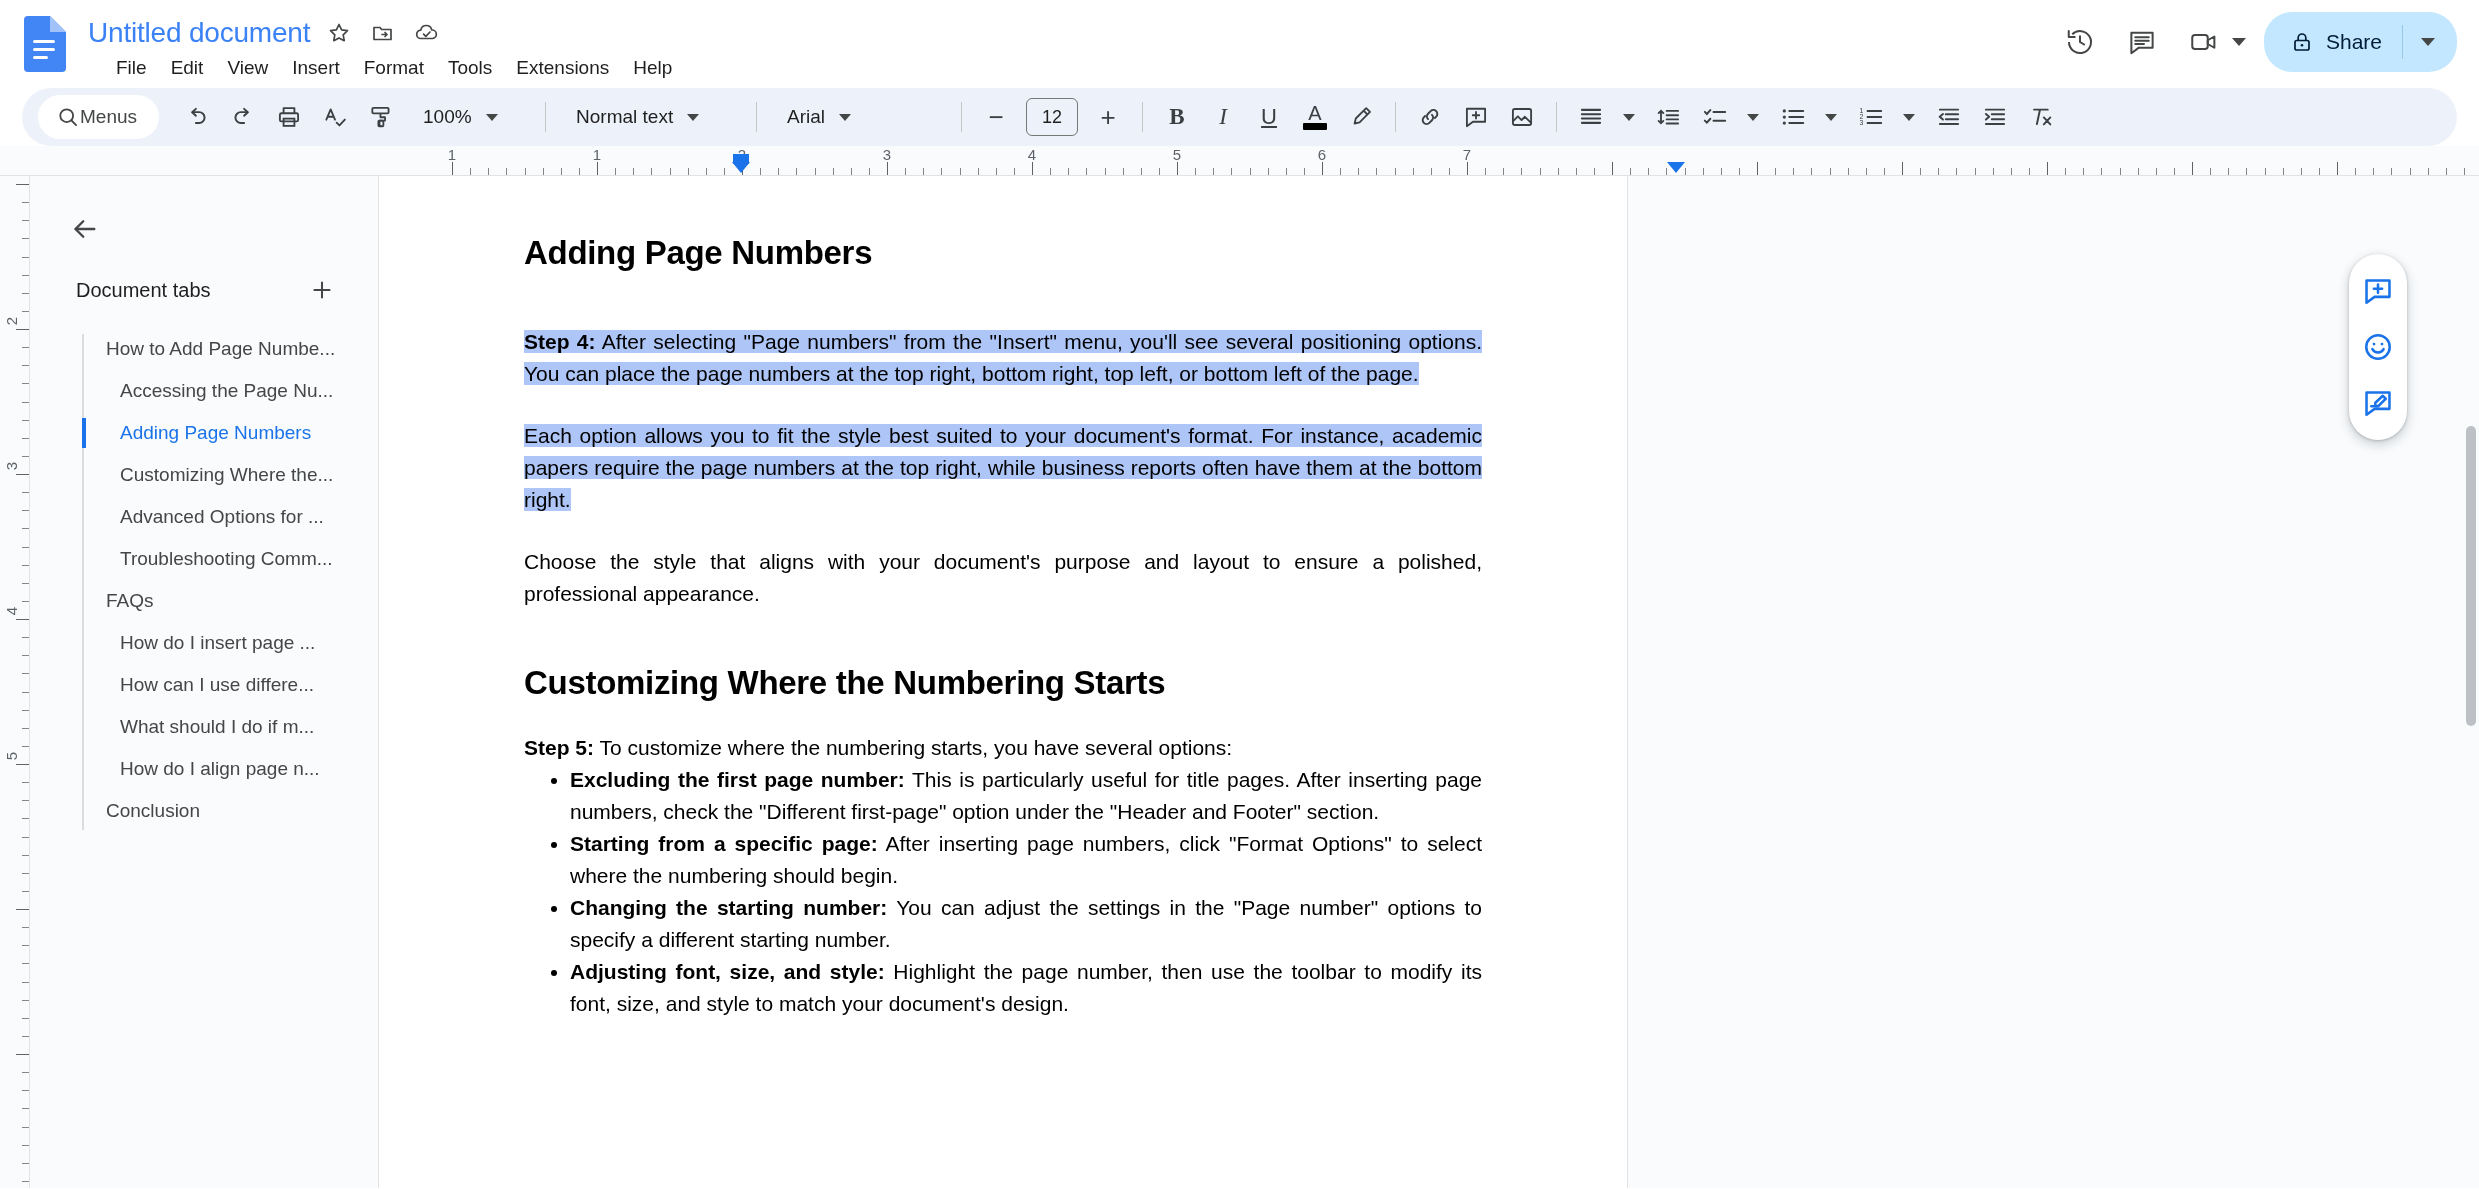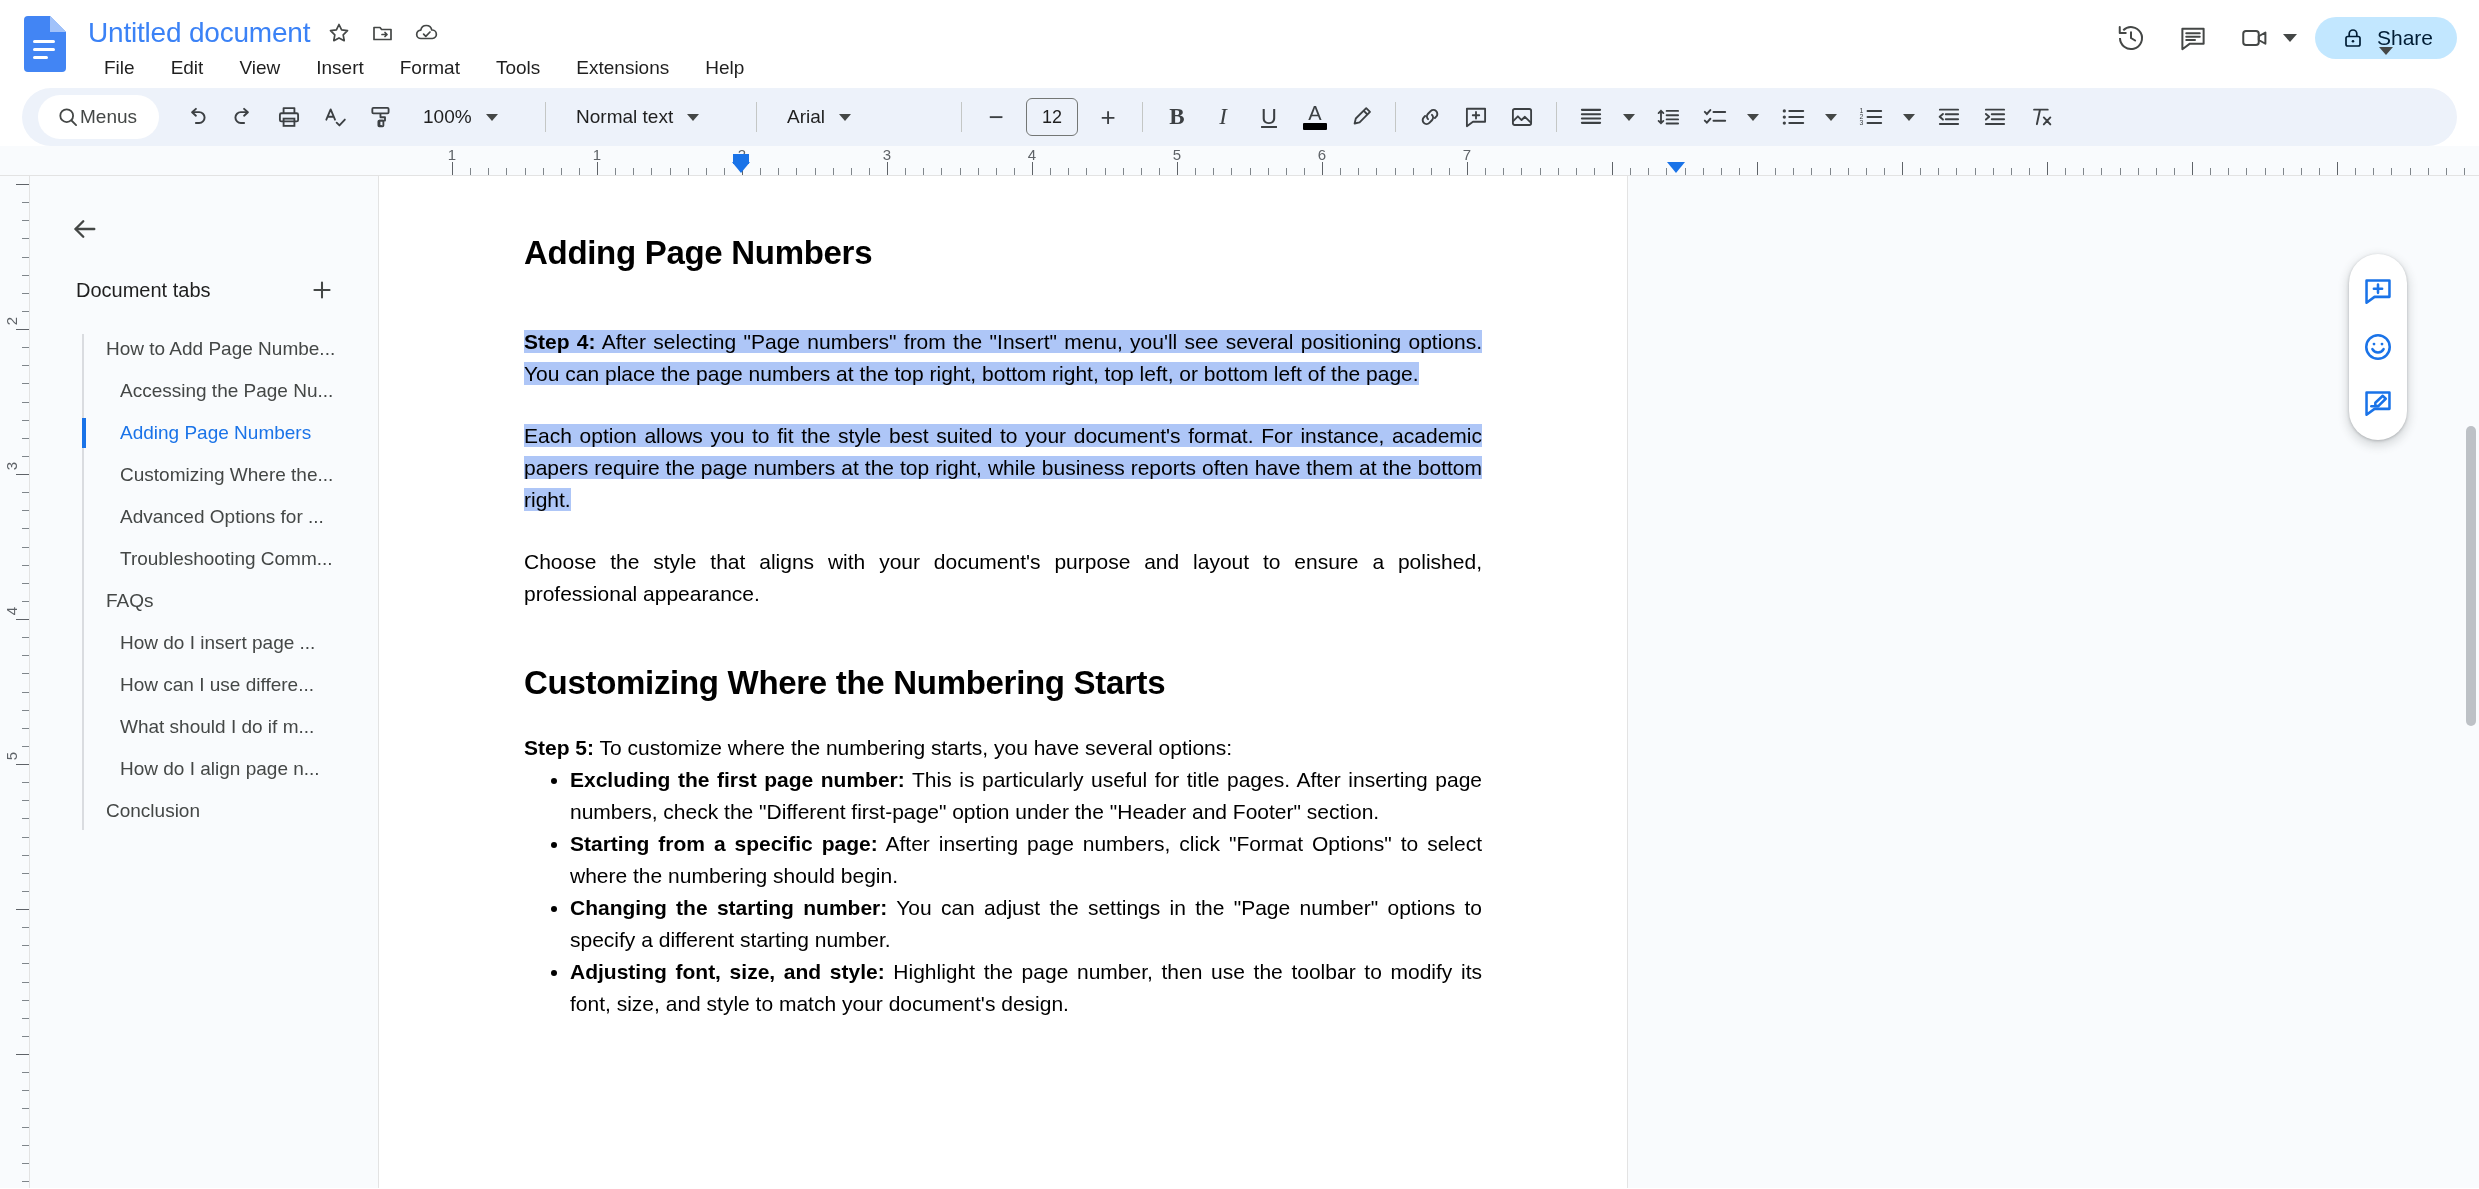--- a/index.html
+++ b/index.html
@@ -17,41 +17,41 @@
   .docs-logo { width: 44px; height: 56px; margin-right: 22px; flex: none; position: relative; top: 2px; }
   .docs-logo svg { width: 44px; height: 56px; display: block; }
   .title-block { display: flex; flex-direction: column; }
   .title-row { display: flex; align-items: center; gap: 14px; height: 38px; }
   .doc-title {
     font-size: 28px; color: #3b82f6; letter-spacing: -0.2px;
     font-weight: 400; white-space: nowrap;
   }
   .title-icon { width: 30px; height: 30px; display: flex; align-items: center; justify-content: center; color: #444746; }
   .title-icon svg { display: block; }
-  .menubar { display: flex; gap: 12px; margin-top: 2px; margin-left: 8px; }
+  .menubar { display: flex; gap: 0px; margin-top: 2px; margin-left: 20px; }
   .menu-item {
     font-size: 19px; color: #1f1f1f; padding: 3px 12px; border-radius: 6px;
     white-space: nowrap; cursor: default;
   }
   .menu-item:first-child { padding-left: 8px; }
 
   .header-right {
     position: absolute; right: 22px; top: 12px;
     display: flex; align-items: center; gap: 10px;
   }
   .hdr-btn {
     width: 52px; height: 52px; border-radius: 50%;
     display: flex; align-items: center; justify-content: center; color: #444746;
   }
   .hdr-btn svg { display: block; }
   .meet-group { display: flex; align-items: center; gap: 2px; }
   .caret-sm { width: 0; height: 0; border-left: 7px solid transparent; border-right: 7px solid transparent; border-top: 8px solid #444746; }
   .share-btn {
-    height: 42px; background: #c2e7ff; border-radius: 28px;
-    display: flex; align-items: center; padding: 12px 4px; margin-left: 8px; flex-direction: column;
+    height: 60px; background: #c2e7ff; border-radius: 28px;
+    display: flex; align-items: center; padding: 12px 4px; margin-left: 8px;
   }
   .share-main { display: flex; align-items: center; gap: 12px; padding: 0 20px 0 22px; height: 100%; }
   .share-label { font-size: 21px; color: #001d35; font-weight: 500; }
   .share-divider { width: 1px; height: 34px; background: #9ac8e8; }
   .share-caret { padding: 0 18px; display: flex; align-items: center; }
 
   
   .toolbar-wrap { height: 58px; padding: 0 22px; background: #ffffff; }
   .toolbar {
     height: 58px; background: #edf2fa; border-radius: 30px;

